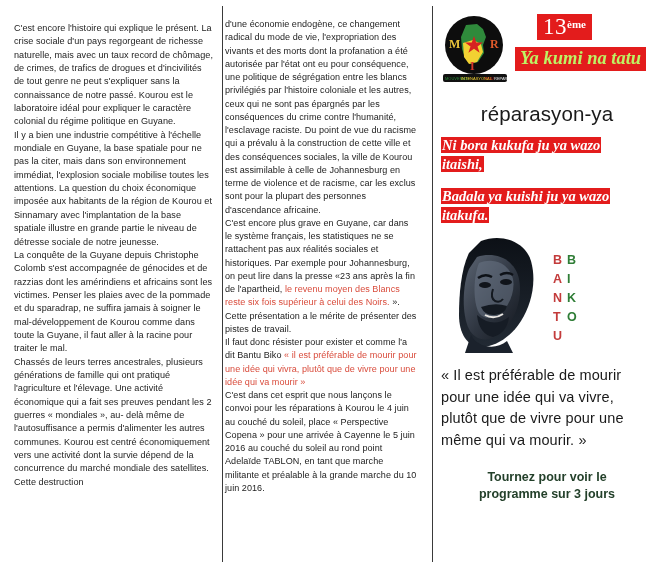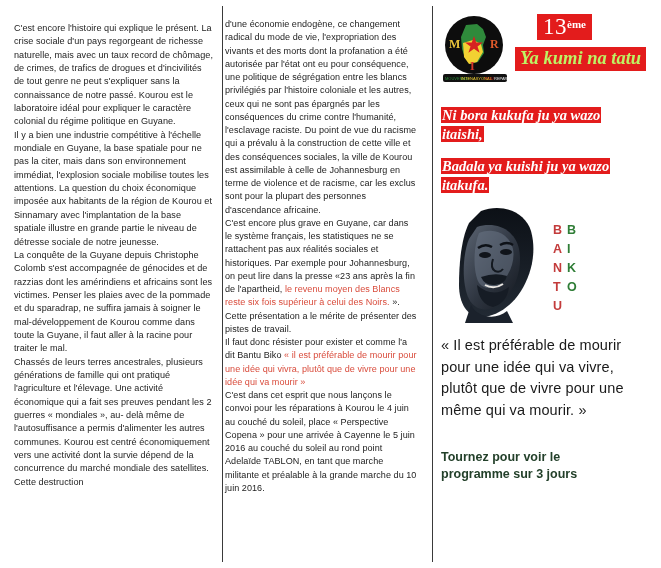--- a/index.html
+++ b/index.html
@@ -193,22 +193,22 @@
 
   .quote-fr {
     margin-top: 6px;
     font-size: 14.5px;
     line-height: 21.5px;
     color: #1a1a1a;
     letter-spacing: 0.1px;
   }
 
   .turn-note {
-    margin-top: 28px;
-    text-align: left;
+    margin-top: 18px;
+    text-align: center;
     font-weight: bold;
     font-size: 12.5px;
     line-height: 17px;
     color: #23402a;
   }
 </style>
 </head>
 <body>
 
 <div id="page">
@@ -253,20 +253,21 @@
             <span style="left: 51px; color: rgb(232, 232, 232);">REPARASYON</span>
           </div>
       </div>
 
       <div class="banner-13"><span class="num">13</span><span class="sup">ème</span></div>
 
       <div class="banner-swa">Ya kumi na tatu</div>
     </div>
 
     <div class="konvwe">
+      <div>réparasyon-ya</div>
     </div>
 
     <div class="redblock">
       <div><span class="hl">Ni bora kukufa ju ya wazo</span></div>
       <div><span class="hl">itaishi,</span></div>
     </div>
 
     <div class="redblock second">
       <div><span class="hl">Badala ya kuishi ju ya wazo</span></div>
       <div><span class="hl">itakufa.</span></div>

